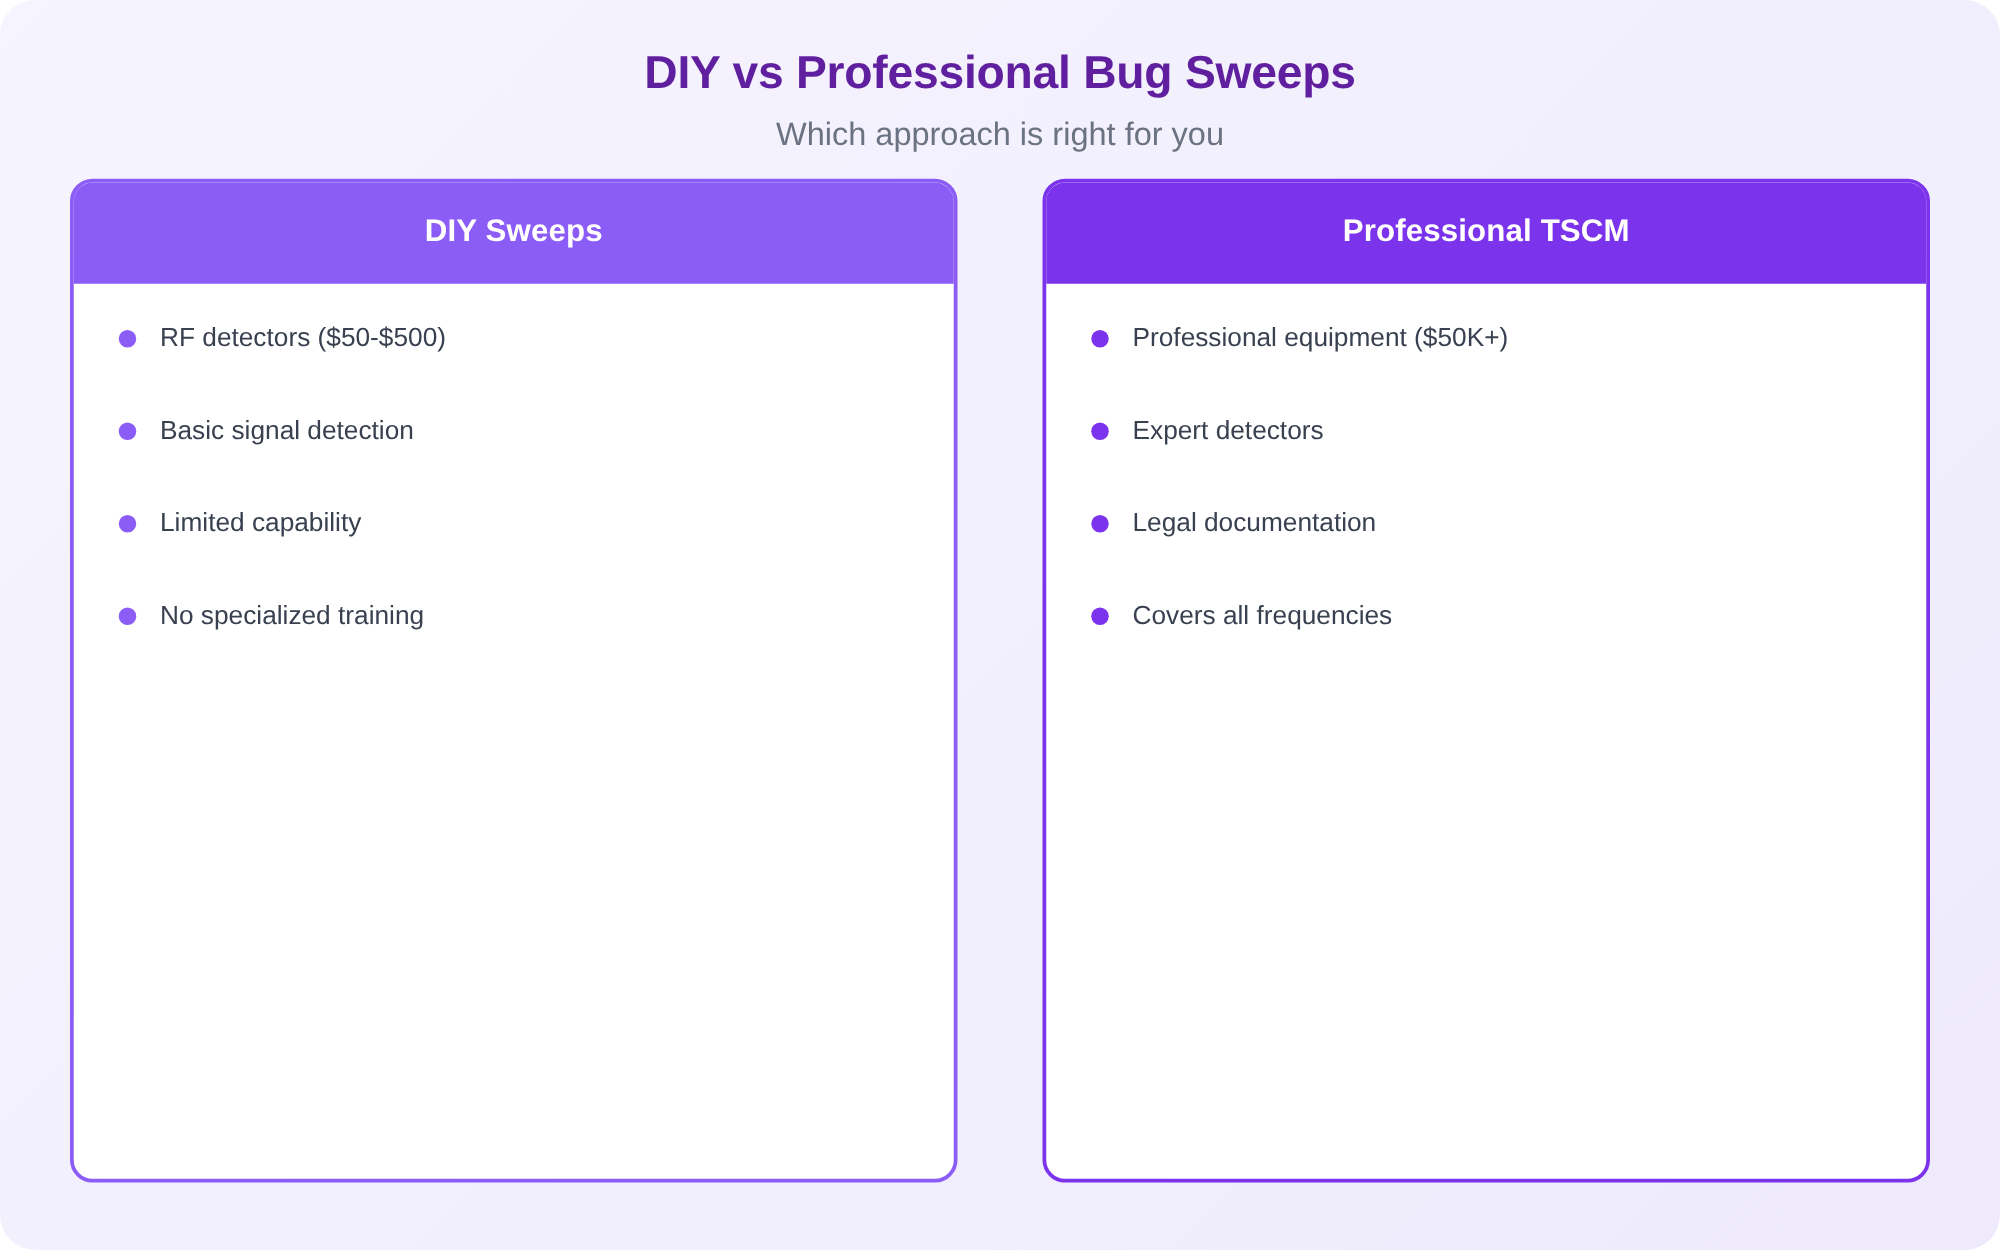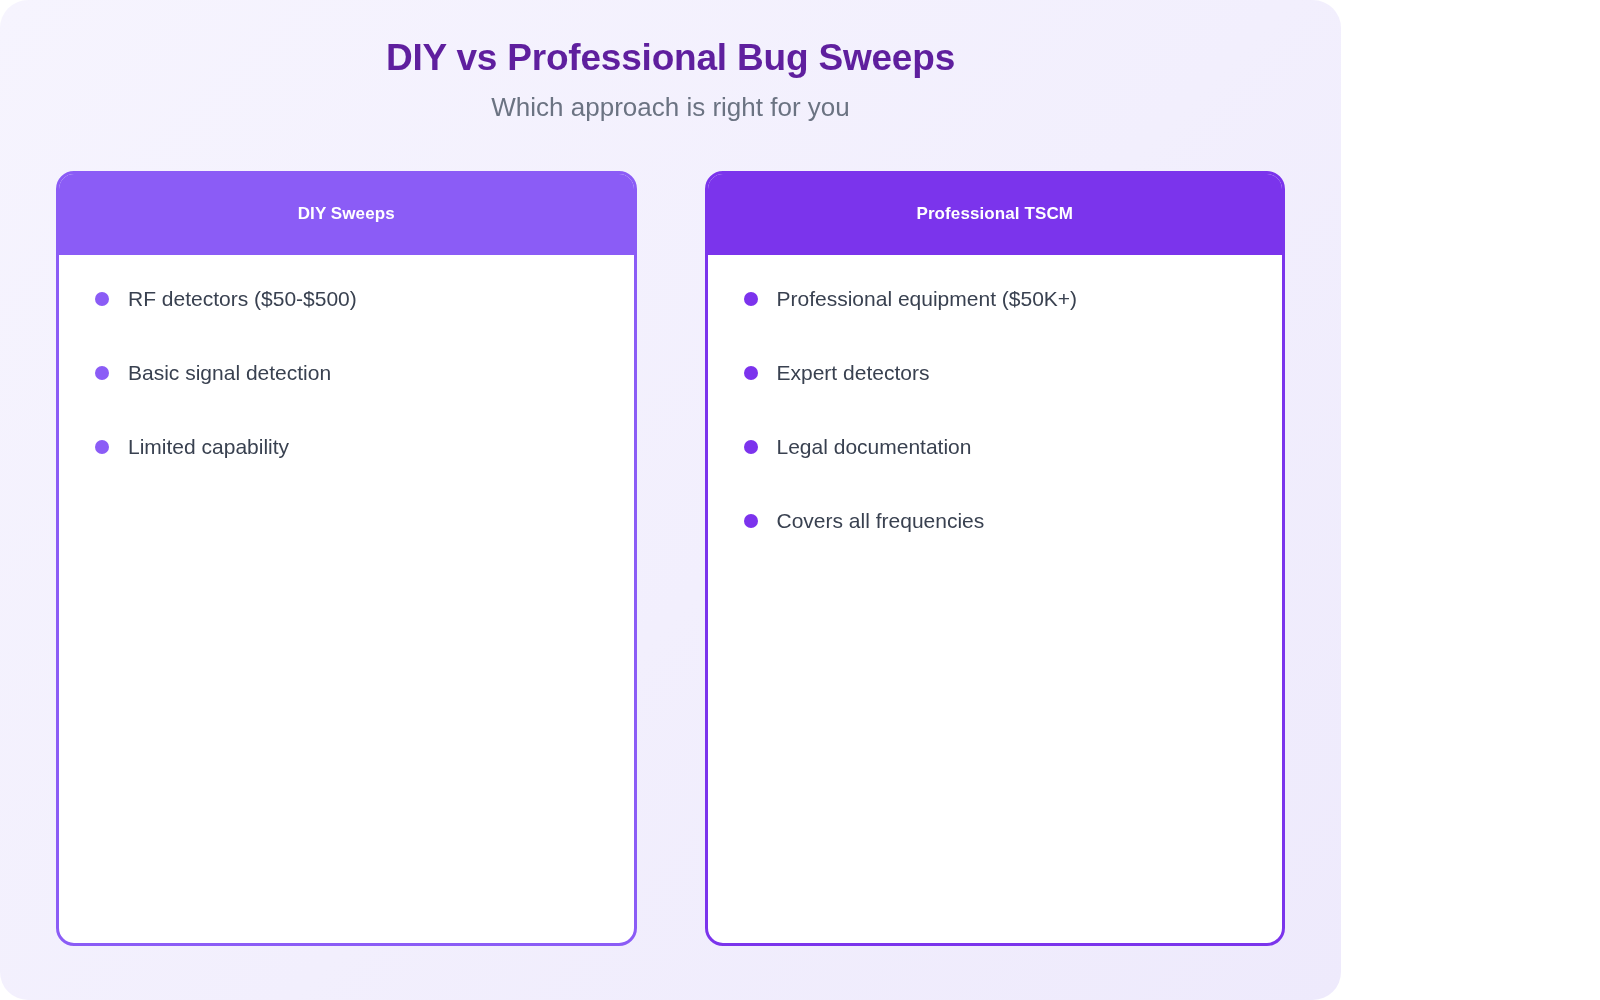--- a/index.html
+++ b/index.html
@@ -11,28 +11,27 @@
     overflow: hidden;
   }
 
   body {
     font-family: "Liberation Sans", "DejaVu Sans", sans-serif;
     background: #ffffff;
   }
 
   .page {
     position: relative;
-    width: 1341px;
+    width: 1600px;
     height: 1000px;
     border-radius: 28px;
     overflow: hidden;
     background: linear-gradient(135deg, #f6f4fe 0%, #f2effd 55%, #eeeafc 100%);
     display: flex;
     flex-direction: column;
-    gap: 28px;
   }
 
   
   .page-header {
     padding-top: 36px;
     text-align: center;
     flex: 0 0 auto;
   }
 
   .page-title {
@@ -86,21 +85,21 @@
     align-items: center;
     justify-content: center;
     border-radius: 15px 15px 0 0;
     margin: -1px -1px 0 -1px;
   }
 
   .card--diy .card-header { background: #8b5cf6; }
   .card--pro .card-header { background: #7b34ec; }
 
   .card-header-title {
-    font-size: 17px;
+    font-size: 25px;
     font-weight: bold;
     color: #ffffff;
     letter-spacing: 0.1px;
   }
 
   .card-body {
     flex: 1 1 auto;
     padding: 30px 34px 30px 36px;
     min-height: 0;
   }
@@ -160,20 +159,24 @@
             <span class="feature-text">RF detectors ($50-$500)</span>
           </li>
           <li class="feature-item">
             <span class="bullet-dot"></span>
             <span class="feature-text">Basic signal detection</span>
           </li>
           <li class="feature-item">
             <span class="bullet-dot"></span>
             <span class="feature-text">Limited capability</span>
           </li>
+          <li class="feature-item">
+            <span class="bullet-dot"></span>
+            <span class="feature-text">No specialized training</span>
+          </li>
         </ul>
       </div>
     </section>
 
     <section class="card card--pro">
       <div class="card-header">
         <span class="card-header-title">Professional TSCM</span>
       </div>
       <div class="card-body">
         <ul class="feature-list">

